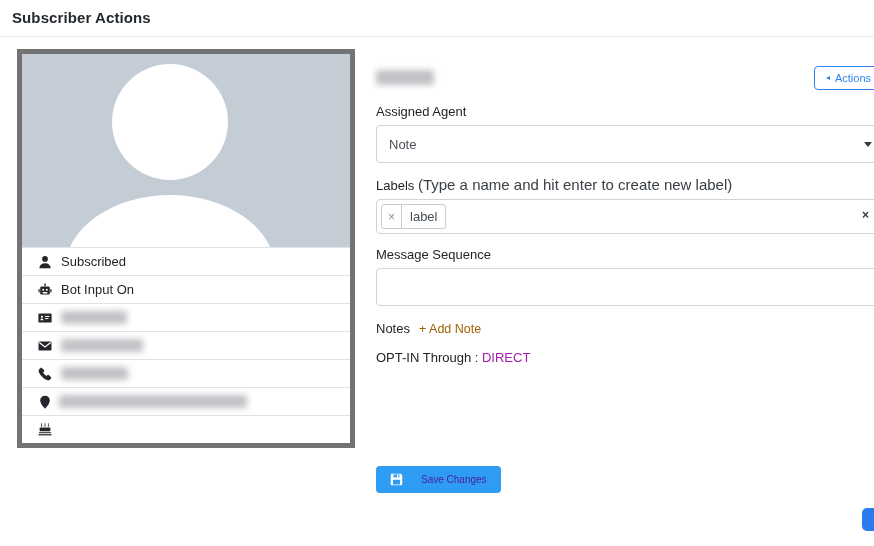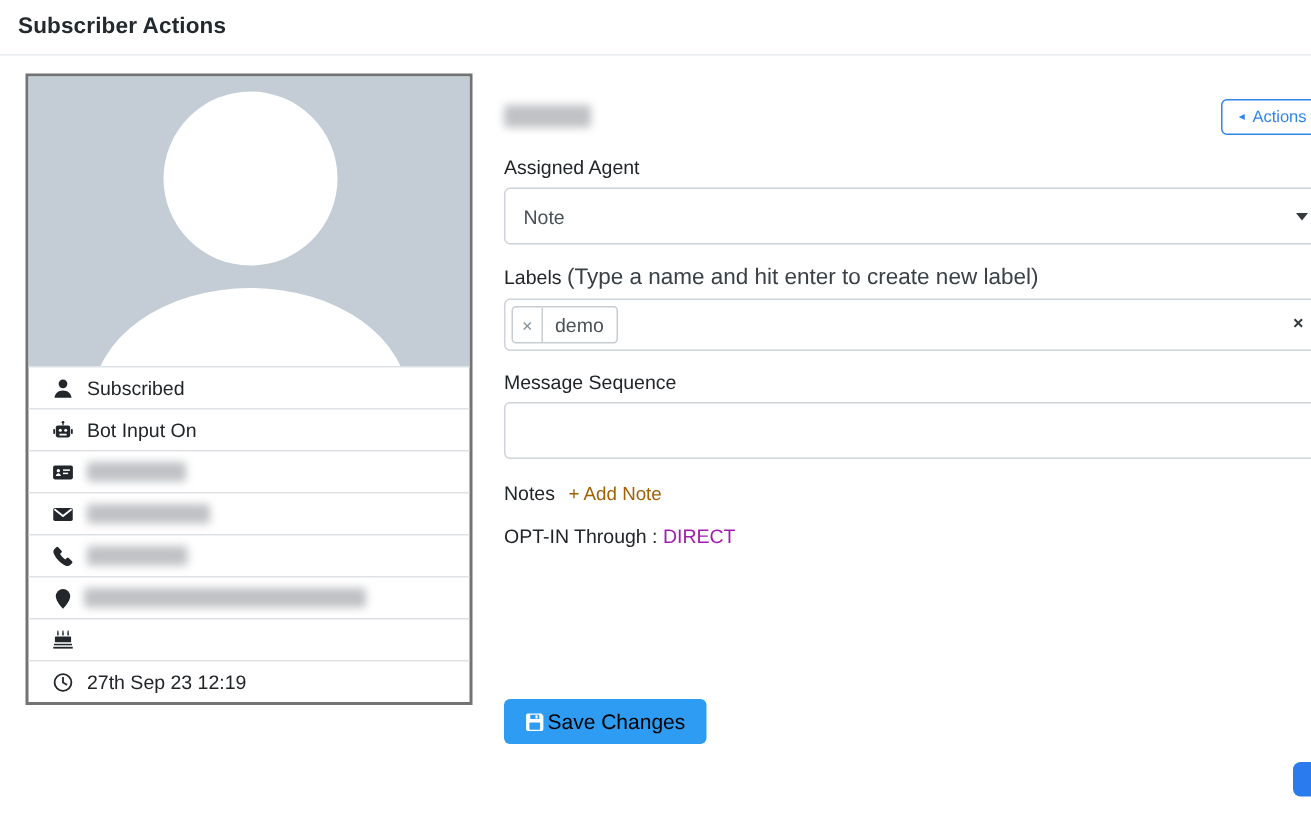--- a/index.html
+++ b/index.html
@@ -13,21 +13,21 @@
 
   
   .tabs { display:flex; padding:0 0 0 20px; margin-top:9px; }
   .tab { font-size:13px; color:#2e86eb; padding:7px 11px 9px; cursor:pointer; text-decoration:none; }
   .tab.active { border-bottom:2px solid #2e86eb; }
 
   
   .content { display:flex; align-items:flex-start; padding:12px 0 0 17px; gap:21px; }
 
   
-  .card { width:298px; border:2px solid #737373; background:#fff; flex:none; }
+  .card { width:338px; border:5px solid #737373; background:#fff; flex:none; }
   .avatar { position:relative; height:193px; background:#c4cdd6; overflow:hidden; }
   .avatar .head { position:absolute; left:90px; top:10px; width:116px; height:116px;
     border-radius:50%; background:#fff; }
   .avatar .shoulders { position:absolute; left:43px; top:141px; width:210px; height:150px;
     border-radius:50%; background:#fff; }
   .row { display:flex; align-items:center; height:28px; border-top:1px solid #dee2e6;
     padding-left:15px; font-size:13px; color:#212529; }
   .row .ic { width:15px; height:14px; flex:none; display:flex; align-items:center; justify-content:center; }
   .row .val { margin-left:9px; white-space:nowrap; }
 
@@ -57,23 +57,23 @@
     overflow:hidden; height:25px; background:#fff; }
   .chip-x { display:flex; align-items:center; padding:0 6px; color:#8a9096; font-size:12px;
     border-right:1px solid #c8cdd2; cursor:pointer; }
   .chip-text { display:flex; align-items:center; padding:0 8px; font-size:13px; color:#495057; }
   .clear-x { position:absolute; right:13px; top:9px; font-size:12px; font-weight:700;
     color:#343a40; cursor:pointer; line-height:1; }
   .notes-row { display:flex; align-items:center; gap:9px; margin-top:15px; font-size:13px; }
   .add-note { color:#a16207; font-size:12.5px; text-decoration:none; cursor:pointer; }
   .optin-row { margin-top:14px; font-size:13px; }
   .optin-row .green { color:#a21caf;text-align:right; }
-  .save-btn { display:inline-flex; align-items:center; gap:2px; margin-top:101px;
-    background:#2e9cf3; color:#000000; border:none; border-radius:4px; padding:7px 14px;
-    font-size:14px; font-family:inherit; cursor:pointer; }
+  .save-btn { display:inline-flex; align-items:center; gap:18px; margin-top:101px;
+    background:#2e9cf3; color:#4c1d95; border:none; border-radius:4px; padding:7px 14px;
+    font-size:10px; font-family:inherit; cursor:pointer; }
 
   
   .chat-widget { position:absolute; right:-14px; bottom:15px; width:26px; height:23px;
     border-radius:5px; background:#2a7cee; }
 
   svg { display:block; }
 </style>
 </head>
 <body>
 
@@ -170,29 +170,20 @@
               <rect x="6.5" y="1.4" width="1" height="2.2"></rect>
               <rect x="9.9" y="1.4" width="1" height="2.2"></rect>
               <rect x="1.6" y="4.4" width="10.8" height="3.8" rx="0.6"></rect>
               <rect x="1" y="9.2" width="12" height="1"></rect>
               <rect x="0.5" y="11.2" width="13" height="1.2"></rect>
             </svg>
         </span>
         <span class="val"></span>
       </div>
 
-      <div class="row">
-        <span class="ic">
-          <svg width="14" height="14" viewBox="0 0 14 14">
-              <circle cx="7" cy="7" r="5.6" fill="none" stroke="#23272b" stroke-width="1.2"></circle>
-              <path d="M7 3.8V7l2.3 1.3" stroke="#23272b" stroke-width="1.2" fill="none" stroke-linecap="round"></path>
-            </svg>
-        </span>
-        <span class="val">27th Sep 23 12:19</span>
-      </div>
     </aside>
 
     <section class="form">
 
       <div class="form-top">
         <div class="blur w58 name-blur"></div>
         <button class="actions-btn">
           <span class="caret">◂</span>
           <span>Actions</span>
         </button>
@@ -204,21 +195,21 @@
         <span class="sel-caret"></span>
       </div>
 
       <label class="flabel">
         <span>Labels</span>
         <span class="hint">(Type a name and hit enter to create new label)</span>
       </label>
       <div class="labels-box">
         <span class="chip">
           <span class="chip-x">×</span>
-          <span class="chip-text">demo</span>
+          <span class="chip-text">label</span>
         </span>
         <span class="clear-x">×</span>
       </div>
 
       <label class="flabel">Message Sequence</label>
       <div class="tinput">
         <span></span>
       </div>
 
       <div class="notes-row">

